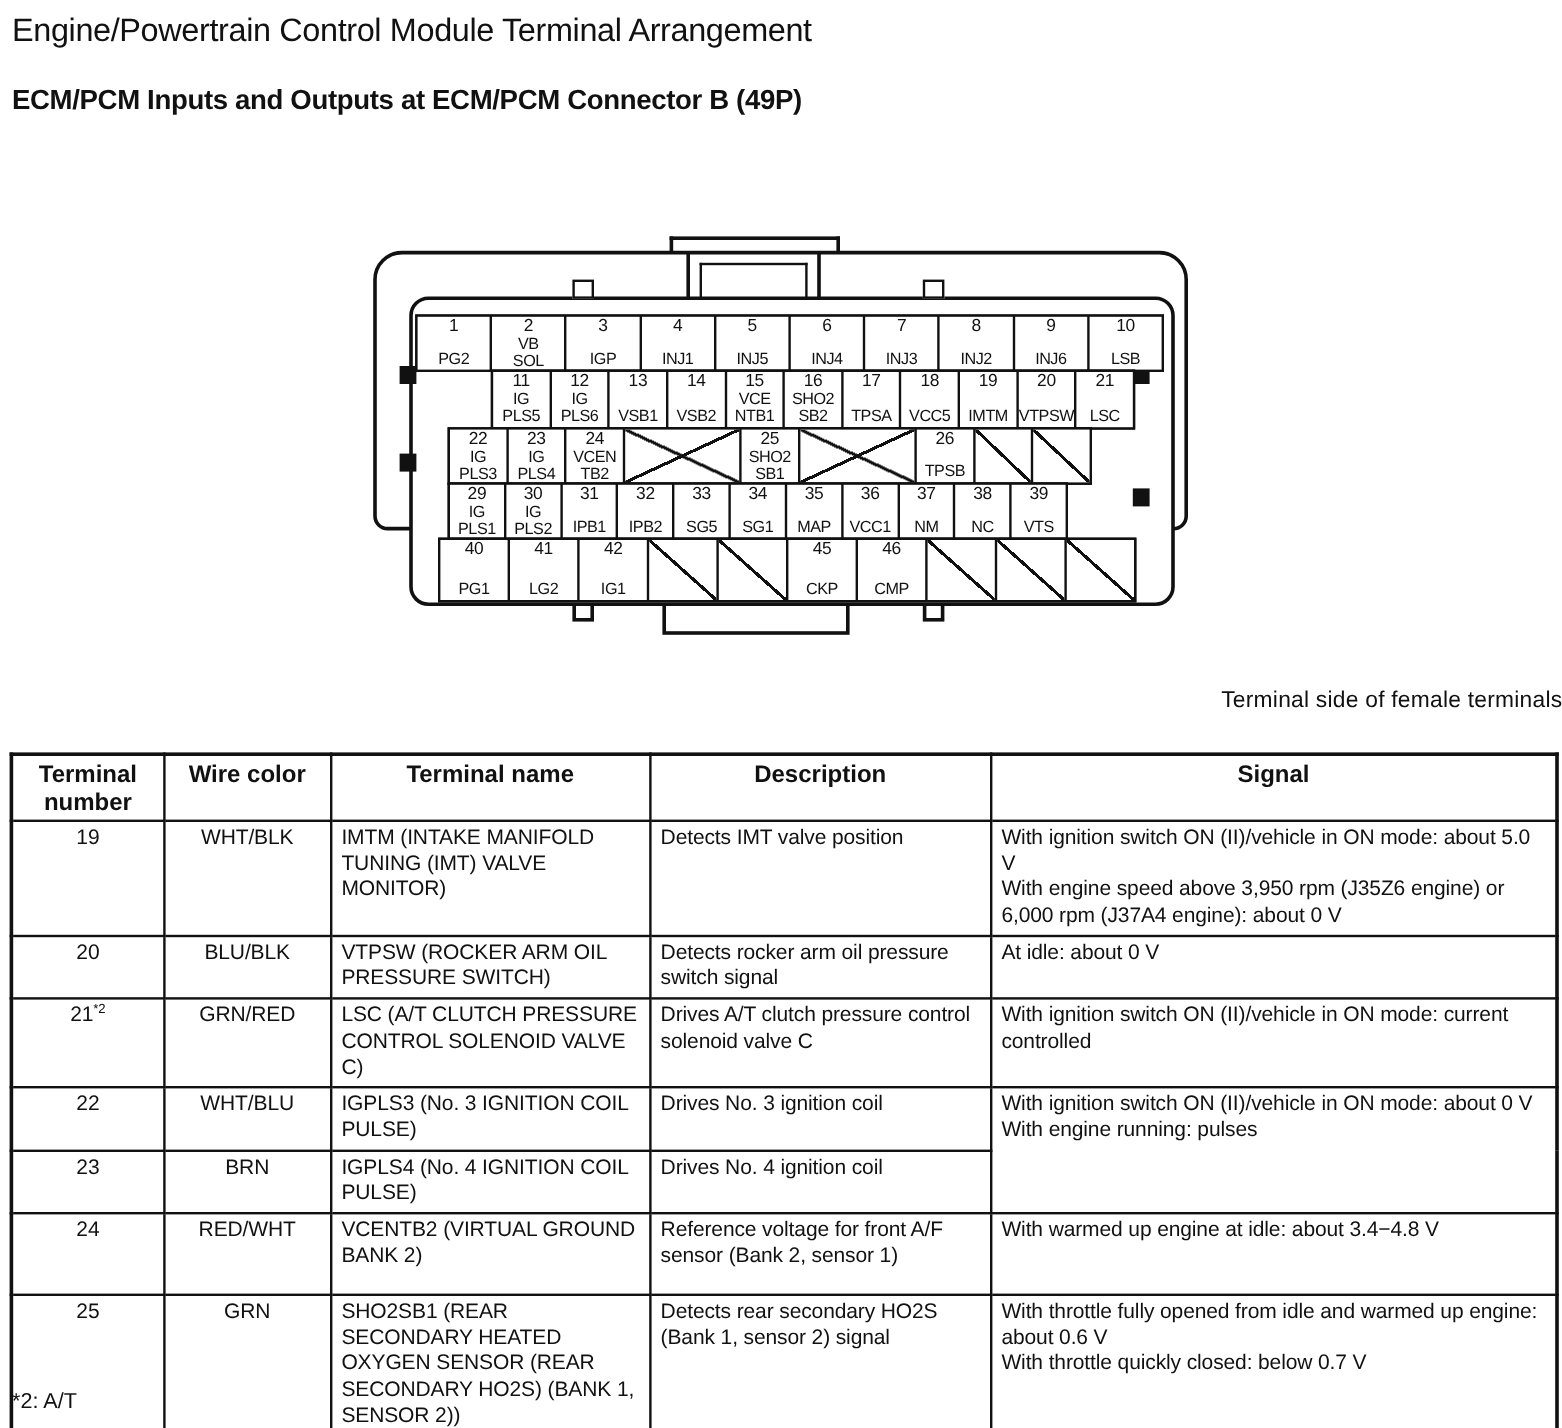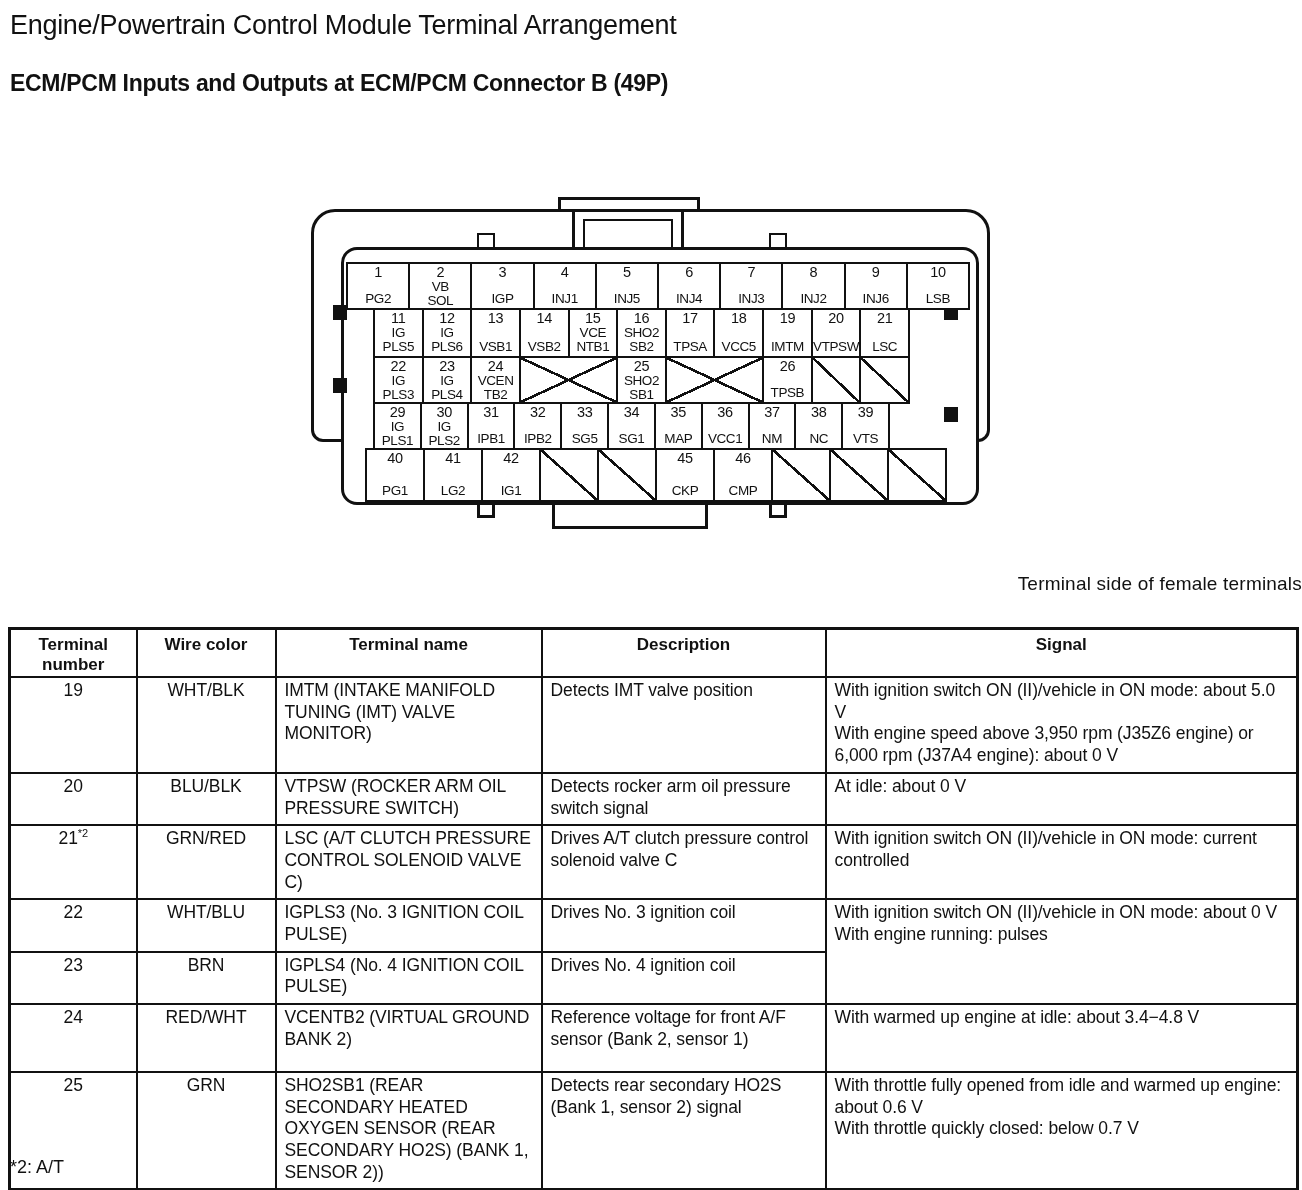--- a/index.html
+++ b/index.html
@@ -45,21 +45,21 @@
   .blocked-x { background-image:
       linear-gradient(to top right,   transparent calc(50% - 1.3px), #111 calc(50% - 1.3px), #111 calc(50% + 1.3px), transparent calc(50% + 1.3px)),
       linear-gradient(to bottom right,transparent calc(50% - 1.3px), #111 calc(50% - 1.3px), #111 calc(50% + 1.3px), transparent calc(50% + 1.3px)); }
 
   .caption { position:absolute; left:0; top:573px; width:1302px; text-align:right; font-size:19px; letter-spacing:0.2px; }
 
   
   #io-table-wrap { position:absolute; left:8px; top:627px; width:1288px; }
   table { border-collapse:collapse; width:100%; table-layout:fixed; border:3px solid #111; }
   th, td { border:2px solid #111; vertical-align:top; }
-  th { font-size:17px; font-weight:bold; text-align:center; padding:5px 4px 2px; line-height:1.15; height:48px; }
+  th { font-size:20px; font-weight:bold; text-align:center; padding:5px 4px 2px; line-height:1.15; height:48px; }
   td { font-size:17.5px; padding:2px 8px 5px; line-height:1.24; letter-spacing:-0.1px; }
   td.col-num, td.col-wire { text-align:center; }
   td.col-signal { }
   sup { font-size:11px; line-height:0; vertical-align:super; }
   tbody tr:nth-child(1){ height:93px; }  tbody tr:nth-child(2){ height:46px; }
   tbody tr:nth-child(3){ height:66px; }  tbody tr:nth-child(4){ height:46px; }
   tbody tr:nth-child(5){ height:46px; }  tbody tr:nth-child(6){ height:68px; }
   tbody tr:nth-child(7){ height:115px; }
   .footnote { position:absolute; left:10px; top:1157px; font-size:18px; }
 </style>
@@ -121,21 +121,21 @@
         </div>
         <div class="c-cell">
           <div class="c-num">9</div>
           <div class="c-label">INJ6</div>
         </div>
         <div class="c-cell">
           <div class="c-num">10</div>
           <div class="c-label">LSB</div>
         </div>
       </div>
-      <div class="c-row c-row-2" style="grid-template-columns: repeat(11, 1fr);">
+      <div class="c-row c-row-2" style="grid-template-columns: repeat(11, 1fr); margin-left: 36px;">
         <div class="c-cell">
           <div class="c-num">11</div>
           <div class="c-label">IG
 PLS5</div>
         </div>
         <div class="c-cell">
           <div class="c-num">12</div>
           <div class="c-label">IG
 PLS6</div>
         </div>

